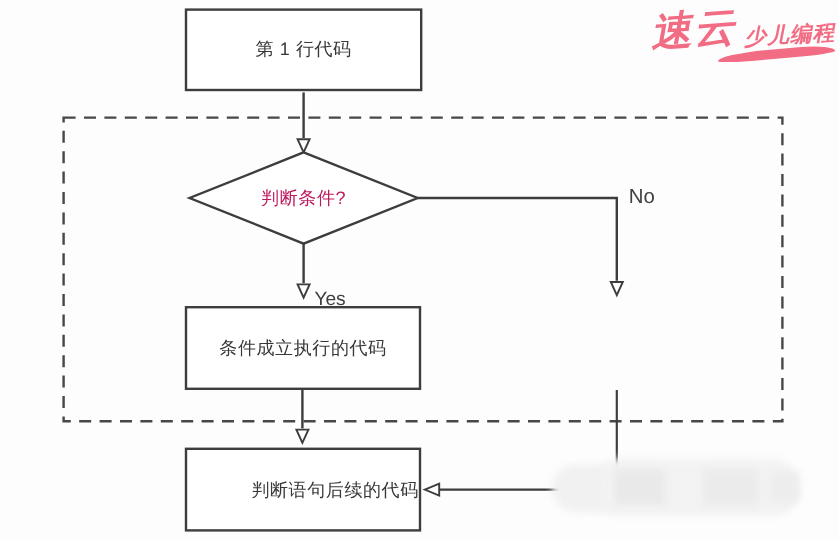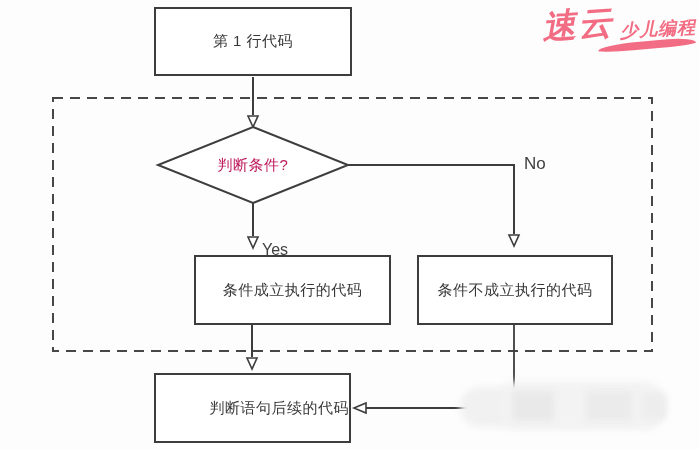--- a/index.html
+++ b/index.html
@@ -23,21 +23,21 @@
     background: #ffffff;
     display: flex;
     align-items: center;
     justify-content: center;
     font-size: 15px;
     color: #383838;
     letter-spacing: 0.5px;
     text-align: center;
   }
   .node-start  { left: 154px; top: 7px;   width: 198px; height: 69px; }
-  .node-true   { left: 154px; top: 255px; width: 197px; height: 70px; margin-left: 40px; }
+  .node-true   { left: 154px; top: 255px; width: 197px; height: 70px; }
   .node-false  { left: 417px; top: 255px; width: 196px; height: 70px; }
   .node-next   { left: 154px; top: 373px; width: 197px; height: 70px; justify-content: flex-end; }
   .diamond-label {
     position: absolute;
     left: 158px; top: 127px;
     width: 190px; height: 76px;
     display: flex;
     align-items: center;
     justify-content: center;
     font-size: 15px;
@@ -131,23 +131,20 @@
   </div>
 
   <div class="diamond-label">
     <span>判断条件?</span>
   </div>
 
   <div class="node node-true">
     <span>条件成立执行的代码</span>
   </div>
 
-  <div class="node node-false">
-    <span>条件不成立执行的代码</span>
-  </div>
 
   <div class="node node-next">
     <span>判断语句后续的代码</span>
   </div>
 
   <div class="edge-label edge-label-yes">Yes</div>
   <div class="edge-label edge-label-no">No</div>
 
   <div class="watermark">
     <span class="wm-main">速云</span>

